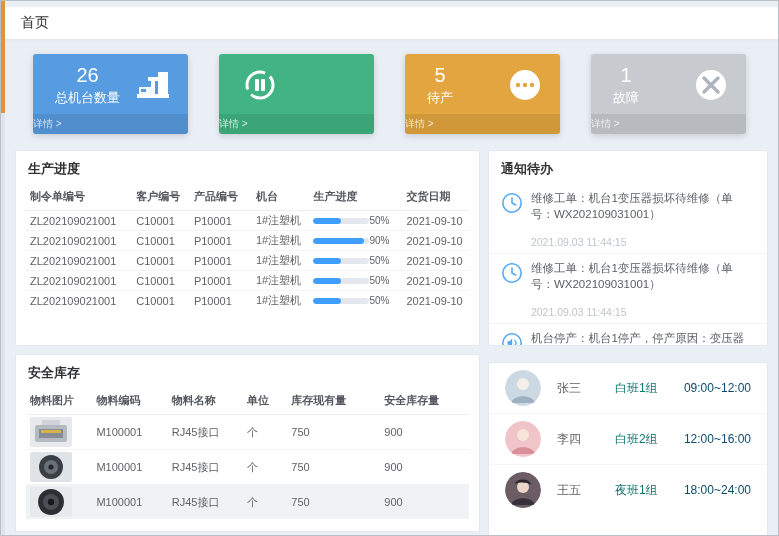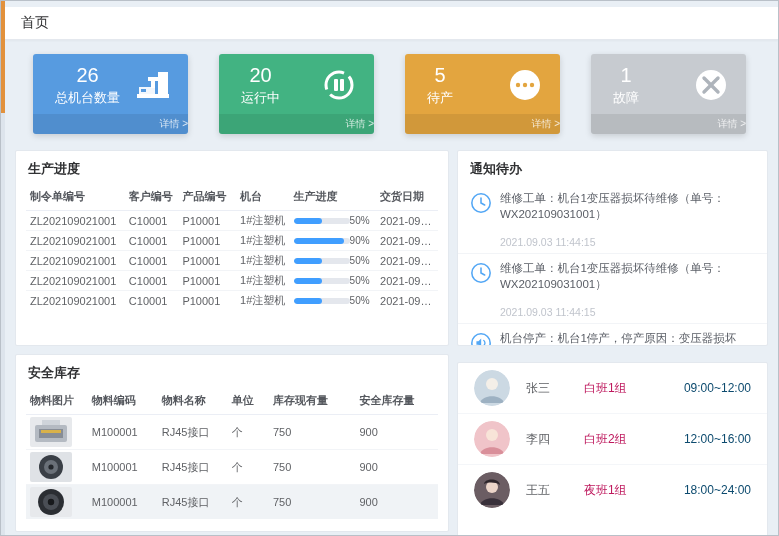--- a/index.html
+++ b/index.html
@@ -9,21 +9,21 @@
   .topbar{margin:6px 0 0 4px;height:32px;background:#ffffff;display:flex;align-items:center;padding-left:16px;border-bottom:1px solid #e4e8ee;box-shadow:0 1px 2px rgba(0,0,0,.04);}
   .page-title{font-size:14px;color:#303133;}
   
   .cards{display:flex;gap:31px;margin:14px 32px 0 32px;}
   .card{flex:1;height:80px;border-radius:3px;position:relative;color:#fff;box-shadow:0 2px 6px rgba(0,0,0,.15);}
   .card-body{display:flex;align-items:center;justify-content:space-between;padding:6px 16px 0 22px;height:56px;box-sizing:border-box;}
   .card-info{text-align:center;}
   .card-num{font-size:20px;line-height:1.2;}
   .card-label{font-size:13px;margin-top:2px;}
   .card-icon{width:38px;height:38px;display:flex;align-items:center;justify-content:center;}
-  .card-footer{position:absolute;left:0;right:0;bottom:0;height:20px;line-height:20px;text-align:right;font-size:10px;color:rgba(255,255,255,.78);background:rgba(0,0,0,.08);border-radius:0 0 3px 3px;cursor:pointer;}
+  .card-footer{position:absolute;left:0;right:0;bottom:0;height:20px;line-height:20px;text-align:left;font-size:10px;color:rgba(255,255,255,.78);background:rgba(0,0,0,.08);border-radius:0 0 3px 3px;cursor:pointer;}
   
   .main{display:flex;gap:8px;margin:16px 10px 0 14px;}
   .col-left{width:478px;display:flex;flex-direction:column;gap:8px;}
   .col-right{flex:1;display:flex;flex-direction:column;gap:16px;}
   .panel{background:#fff;border:1px solid #e3e8ee;border-radius:2px;overflow:hidden;box-sizing:border-box;}
   .panel-title{font-size:13px;font-weight:bold;color:#303133;padding:9px 12px 6px;}
   .p-prod{height:196px;}
   .p-inv{height:178px;}
   .p-not{height:196px;}
   .p-sched{height:178px;}
@@ -42,21 +42,21 @@
   .notice{display:flex;gap:8px;padding:6px 12px 5px;border-bottom:1px solid #f2f4f7;}
   .notice:last-child{border-bottom:none;}
   .n-icon{flex:0 0 22px;padding-top:2px;}
   .n-text{font-size:11.5px;color:#5a5e66;line-height:1.4;}
   .n-time{font-size:10.5px;color:#c0c4cc;margin-top:14px;}
   
   .sched-row{display:flex;align-items:center;padding:7px 16px;border-bottom:1px solid #f4f6f9;}
   .sched-row:last-child{border-bottom:none;}
   .avatar{width:36px;height:36px;border-radius:50%;overflow:hidden;flex:0 0 36px;}
   .s-name{font-size:12px;color:#606266;margin-left:16px;width:58px;}
-  .s-shift{font-size:12px;color:#be185d;width:100px;}
+  .s-shift{font-size:12px;color:#0f766e;width:69px;}
   .s-time{font-size:12px;color:#0c4a6e;}
 </style>
 </head>
 <body>
 
 <div class="page">
   <div class="left-strip">
     <div class="strip-orange"></div>
   </div>
 
@@ -81,24 +81,20 @@
             <rect x="4" y="17" width="16" height="7" fill="#ffffff" opacity="0.92"></rect>
             <rect x="6" y="19" width="5" height="3" fill="#579BE0"></rect>
           </svg>
         </div>
       </div>
       <div class="card-footer">详情 &gt;</div>
     </div>
 
     <div class="card" style="background-color: rgb(66, 179, 130);">
       <div class="card-body">
-        <div class="card-info">
-          <div class="card-num">20</div>
-          <div class="card-label">运行中</div>
-        </div>
         <div class="card-icon">
           <svg width="36" height="36" viewBox="0 0 36 36">
             <circle cx="18" cy="18" r="13" fill="none" stroke="#ffffff" stroke-width="3" stroke-dasharray="30 6"></circle>
             <rect x="13" y="12" width="4" height="12" rx="1" fill="#ffffff"></rect>
             <rect x="19" y="12" width="4" height="12" rx="1" fill="#ffffff"></rect>
           </svg>
         </div>
       </div>
       <div class="card-footer">详情 &gt;</div>
     </div>

